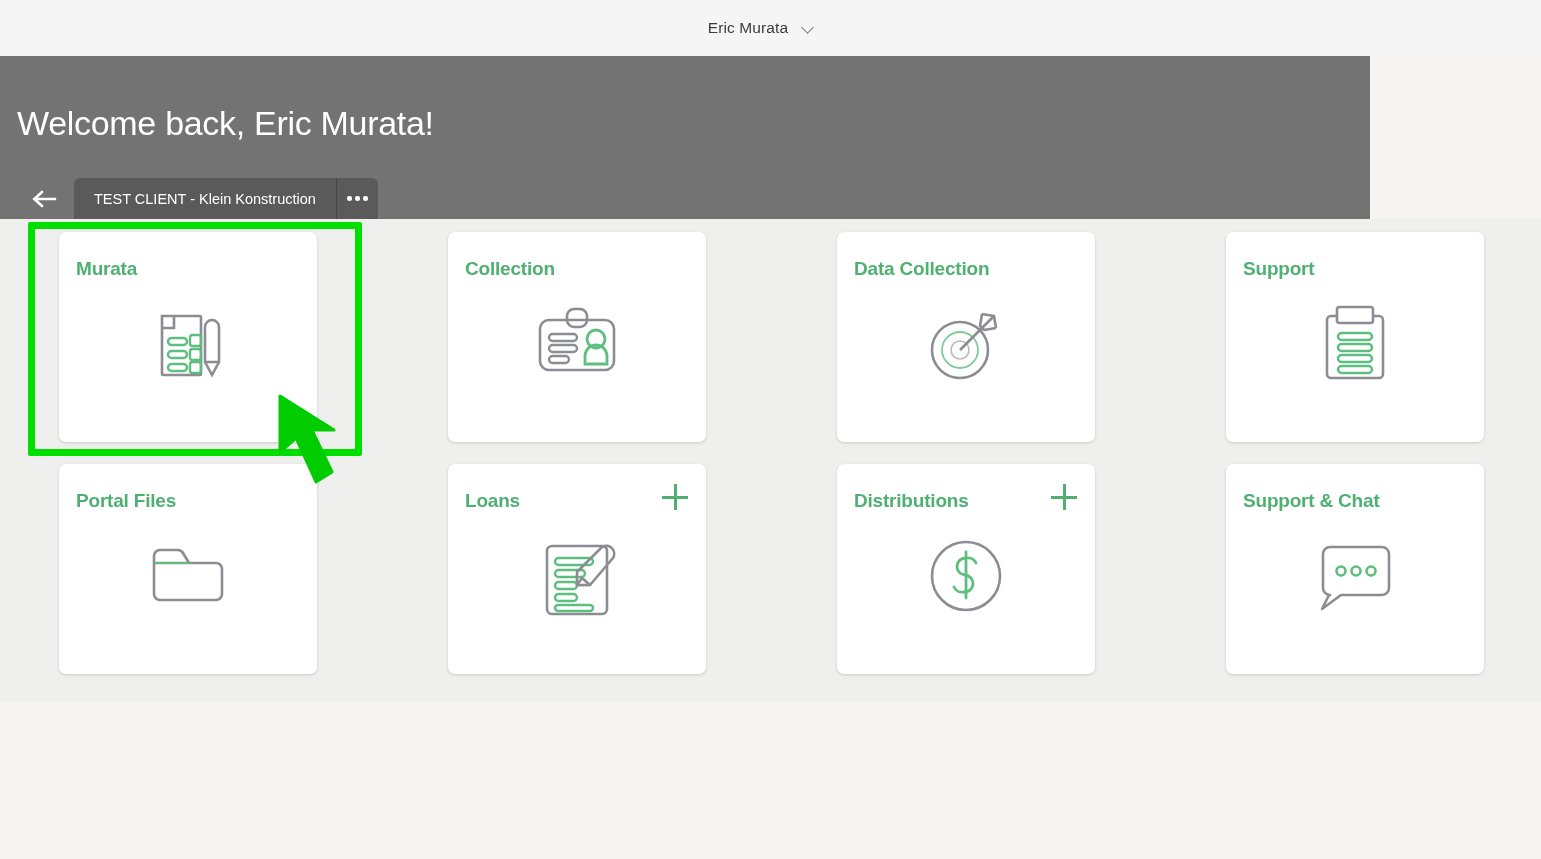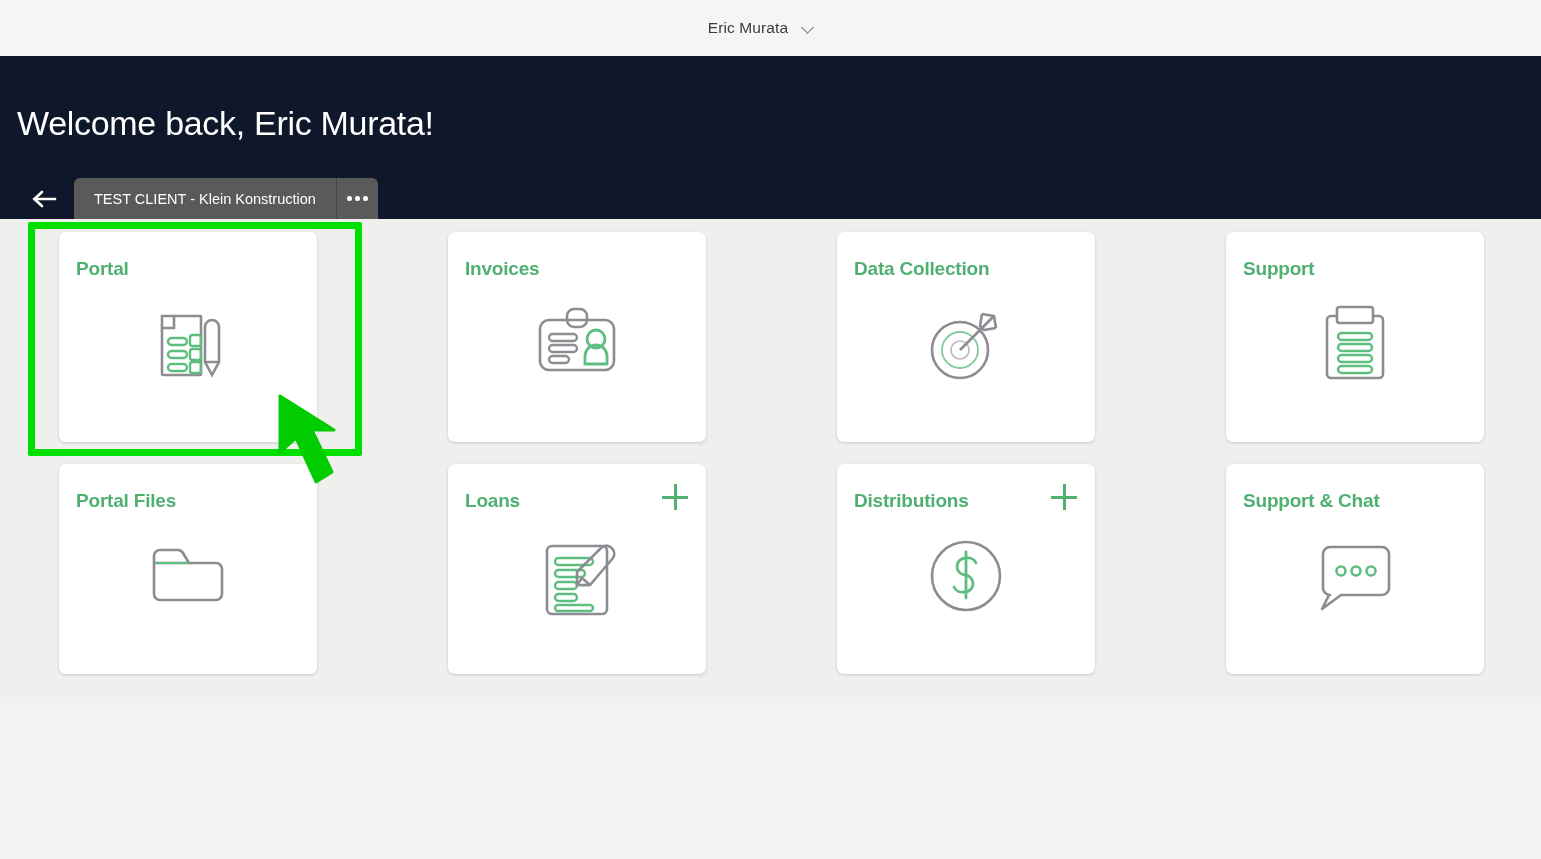--- a/index.html
+++ b/index.html
@@ -46,22 +46,22 @@
     width: 8px; height: 8px;
     border-right: 1.6px solid #4a4a4a;
     border-bottom: 1.6px solid #4a4a4a;
     transform: rotate(45deg);
   }
 
   
   .hero {
     position: absolute;
     left: 0; top: 56px;
-    width: 1541px; height: 163px;
-    background: #0f172a;
+    width: 1370px; height: 163px;
+    background: #737373;
   }
   .welcome {
     position: absolute;
     left: 17px; top: 48px;
     font-size: 34px;
     font-weight: 400;
     color: #ffffff;
     letter-spacing: -0.3px;
     white-space: nowrap;
   }
@@ -219,21 +219,21 @@
         <i></i>
       </div>
   </div>
 
 </div>
 
 <div class="panel">
   <div class="grid">
 
     <div class="card">
-      <div class="card-title">Portal</div>
+      <div class="card-title">Murata</div>
       <div class="card-icon">
         <svg width="96" height="96" viewBox="0 0 96 96">
           <g fill="none" stroke="#8c8c93" stroke-width="2.6">
             <path d="M22 22 H60 a1 1 0 0 1 1 1 V80 a1 1 0 0 1 -1 1 H23 a1 1 0 0 1 -1 -1 V34 Z"></path>
             <path d="M22 34 H34 V22"></path>
             <path d="M72 26 a7 7 0 0 1 7 7 V68 H65 V33 a7 7 0 0 1 7 -7 Z"></path>
             <path d="M65 68 L72 81 L79 68"></path>
           </g>
           <g fill="none" stroke="#5dbe7f" stroke-width="2.4">
             <rect x="28" y="44" width="19" height="7" rx="3.5"></rect>
@@ -241,21 +241,21 @@
             <rect x="28" y="70" width="19" height="7" rx="3.5"></rect>
             <rect x="50" y="41" width="11" height="11" rx="2.5"></rect>
             <rect x="50" y="55" width="11" height="11" rx="2.5"></rect>
             <rect x="50" y="68" width="11" height="11" rx="2.5"></rect>
           </g>
         </svg>
       </div>
     </div>
 
     <div class="card">
-      <div class="card-title">Invoices</div>
+      <div class="card-title">Collection</div>
       <div class="card-icon">
         <svg width="100" height="96" viewBox="0 0 100 96">
           <g fill="none" stroke="#8c8c93" stroke-width="2.6">
             <rect x="13" y="26" width="74" height="50" rx="9"></rect>
             <rect x="40" y="15" width="20" height="18" rx="7"></rect>
           </g>
           <g fill="none" stroke="#8c8c93" stroke-width="2.3">
             <rect x="22" y="40" width="28" height="7" rx="3.5"></rect>
             <rect x="22" y="51" width="28" height="7" rx="3.5"></rect>
             <rect x="22" y="62" width="20" height="7" rx="3.5"></rect>

